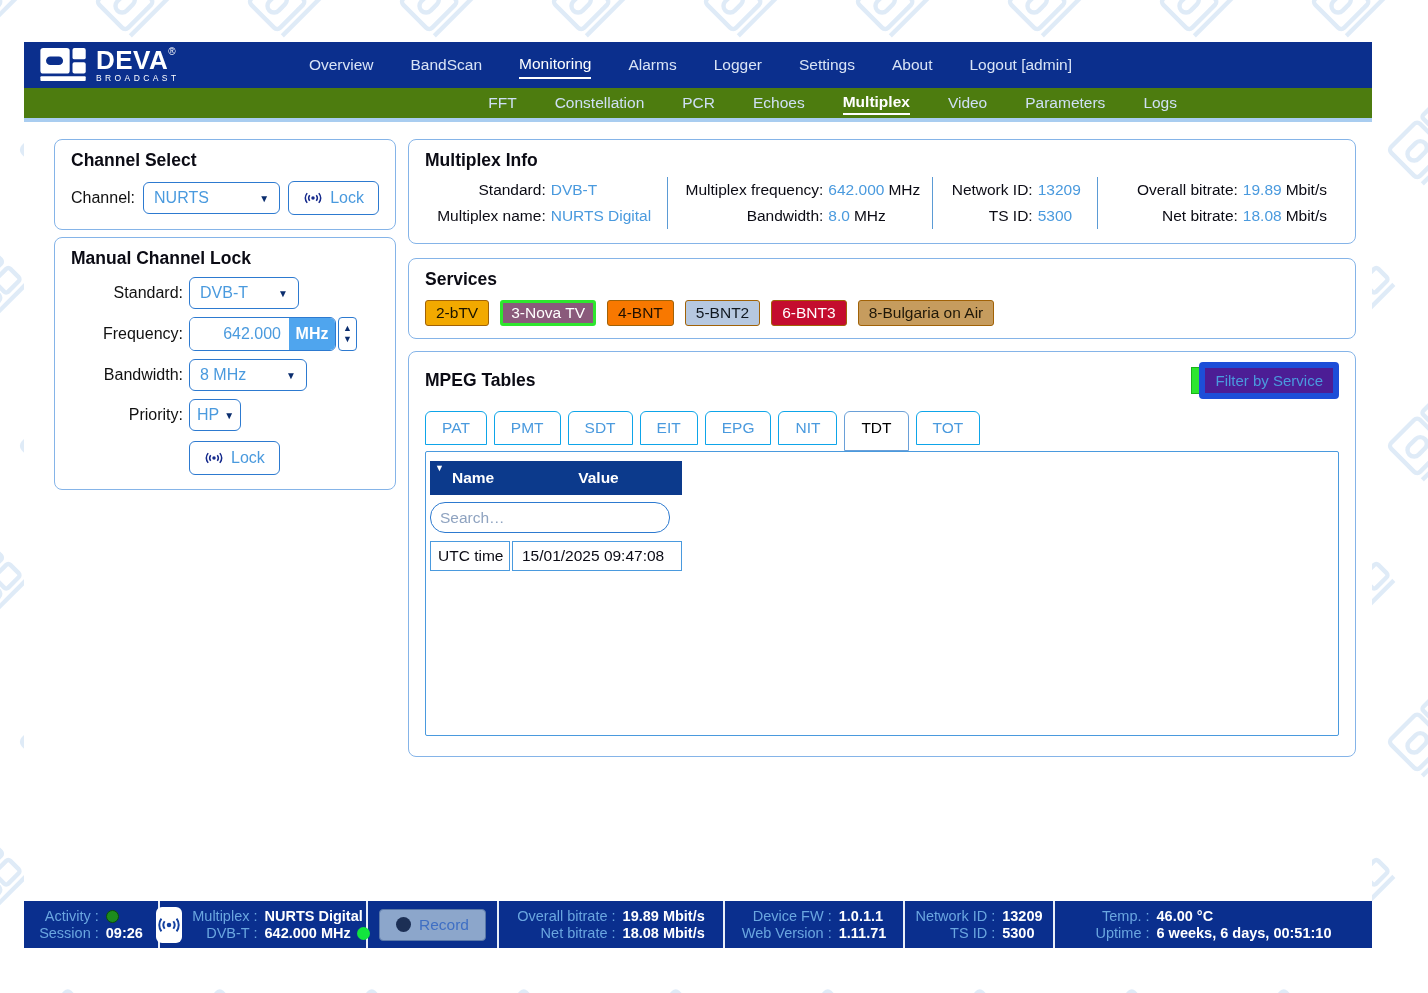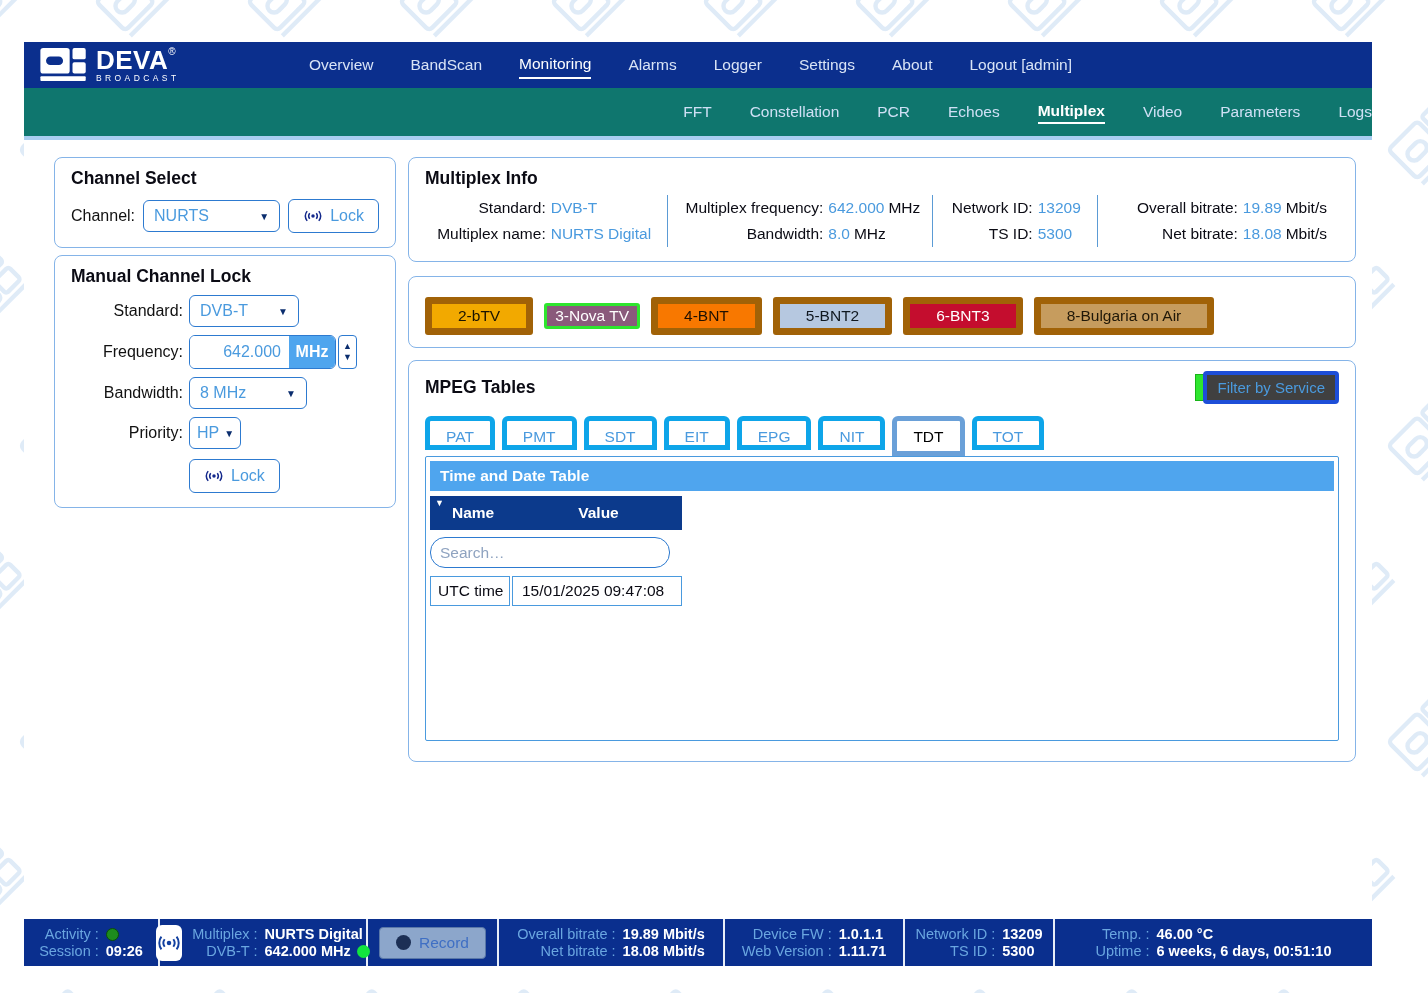--- a/index.html
+++ b/index.html
@@ -18,22 +18,22 @@
   .logo{display:flex;align-items:center;gap:8px;}
   .logo-text{display:flex;flex-direction:column;line-height:1;}
   .logo-name{color:#fff;font-weight:bold;font-size:26px;letter-spacing:.5px;}
   .logo-reg{font-size:10px;vertical-align:top;font-weight:normal;}
   .logo-sub{color:#fff;font-size:8.5px;letter-spacing:3.4px;margin-top:1px;}
   .nav{display:flex;gap:37px;margin-left:auto;padding-right:300px;align-items:center;}
   .nav-item{color:#d9e4f6;font-size:15.5px;cursor:pointer;padding:4px 0;}
   .nav-item.active{border-bottom:2px solid #fff;color:#fff;}
 
   
-  .subnav{height:48px;background:#0f766e;display:flex;align-items:center;justify-content:flex-end;
-    gap:38px;}
+  .subnav{height:30px;background:#4d7c0f;display:flex;align-items:center;justify-content:flex-end;
+    gap:38px;padding-right:195px;}
   .subnav-item{color:#cfe0f5;font-size:15.5px;cursor:pointer;padding:2px 0;}
   .subnav-item.active{color:#fff;font-weight:bold;border-bottom:2px solid #fff;}
   .subnav-edge{height:4px;background:#a9cdf0;}
 
   
   .main{height:779px;background:#fff;display:flex;padding-top:17px;}
   .left-col{width:342px;margin-left:30px;flex-shrink:0;}
   .right-col{flex:1;margin-left:12px;margin-right:16px;}
 
   .panel{background:#fff;border:1px solid #85b4e8;border-radius:8px;padding:10px 16px 14px;}
@@ -73,32 +73,32 @@
   .mi-c1{width:26.5%;}.mi-c2{width:29%;}.mi-c3{width:18%;}.mi-c4{width:26.5%;}
   .mi-table{display:table;margin-left:auto;border-collapse:collapse;}
   .mi-tr{display:table-row;}
   .mi-td{display:table-cell;font-size:15.5px;line-height:26px;white-space:nowrap;}
   .mi-lbl{text-align:right;color:#0b0b14;padding-right:5px;}
   .mi-val{color:#4a9ade;}
   .mi-unit{color:#0b0b14;padding-left:4px;}
 
   
   .svc-row{display:flex;margin-top:10px;gap:11px;align-items:center;}
-  .badge{font-size:15.5px;padding:3px 26px;border:7px solid #a16207;border-radius:3px;cursor:pointer;
+  .badge{font-size:15.5px;padding:3px 10px;border:1px solid #a16207;border-radius:3px;cursor:pointer;
     white-space:nowrap;}
   .badge.selected{border-width:3px;padding:1px 8px;}
 
   
   .panel-head{display:flex;justify-content:space-between;align-items:center;}
   .filter-wrap{display:flex;align-items:center;}
   .filter-indicator{width:9px;height:27px;background:#2ee62e;margin-right:-1px;border:1px solid #18b418;}
-  .filter-btn{border:4px solid #1d4ed8;border-radius:4px;background:#404040;color:#4a9ade;font-size:15px;
+  .filter-btn{border:6px solid #1d4ed8;border-radius:4px;background:#4c1d95;color:#4a9ade;font-size:15px;
     padding:4px 10px;cursor:pointer;}
   .tabs{display:flex;gap:7px;margin-top:12px;align-items:flex-start;height:40px;}
-  .tab{height:34px;padding:7px 16px;border:5px solid #0ea5e9;border-radius:6px 6px 0 0;color:#4a9ade;
+  .tab{height:34px;padding:7px 16px;border:1px solid #0ea5e9;border-radius:6px 6px 0 0;color:#4a9ade;
     font-size:15.5px;background:#fff;cursor:pointer;}
   .tab.active{height:40px;color:#000;border-color:#6aa0d8;}
   .tbl-box{border:1px solid #4a9ade;height:285px;border-radius:2px;padding:4px;background:#fff;}
   .tbl-bar{height:30px;background:#4fa5ee;color:#fff;font-weight:bold;font-size:15.5px;line-height:30px;
     padding-left:10px;}
   .tbl-head{margin-top:5px;width:252px;height:34px;background:#0c3a8c;display:flex;align-items:center;
     position:relative;cursor:pointer;}
   .sort-tri{position:absolute;top:2px;left:5px;color:#fff;font-size:9px;}
   .th-name{color:#fff;font-weight:bold;font-size:15.5px;margin-left:22px;}
   .th-value{color:#fff;font-weight:bold;font-size:15.5px;margin-left:84px;}
@@ -872,20 +872,21 @@
               <div class="mi-tr">
                   <span class="mi-td mi-lbl">Net bitrate:</span>
                   <span class="mi-td"><span class="mi-val">18.08</span><span class="mi-unit">Mbit/s</span></span>
                 </div>
             </div>
           </div>
         </div>
       </div>
 
       <div class="panel" style="margin-top:14px;padding-bottom:12px;">
+        <div class="panel-title">Services</div>
         <div class="svc-row">
           <span class="badge" style="background-color: rgb(242, 169, 0); color: rgb(26, 20, 0);">2-bTV</span>
           <span class="badge selected" style="background-color: rgb(138, 90, 123); color: rgb(255, 255, 255); border-color: rgb(46, 230, 46);">3-Nova TV</span>
           <span class="badge" style="background-color: rgb(248, 120, 0); color: rgb(32, 16, 0);">4-BNT</span>
           <span class="badge" style="background-color: rgb(182, 200, 224); color: rgb(16, 24, 32);">5-BNT2</span>
           <span class="badge" style="background-color: rgb(196, 13, 46); color: rgb(255, 255, 255);">6-BNT3</span>
           <span class="badge" style="background-color: rgb(198, 156, 94); color: rgb(32, 24, 8);">8-Bulgaria on Air</span>
         </div>
       </div>
 
@@ -903,21 +904,20 @@
           <span class="tab">PMT</span>
           <span class="tab">SDT</span>
           <span class="tab">EIT</span>
           <span class="tab">EPG</span>
           <span class="tab">NIT</span>
           <span class="tab active">TDT</span>
           <span class="tab">TOT</span>
         </div>
 
         <div class="tbl-box">
-          <div class="tbl-bar">Time and Date Table</div>
           <div class="tbl-head">
             <span class="sort-tri">▼</span>
             <span class="th-name">Name</span>
             <span class="th-value">Value</span>
           </div>
           <input class="search-input" type="text" placeholder="Search…" style="">
           <div class="data-row">
             <span class="cell cell-name">UTC time</span>
             <span class="cell cell-value">15/01/2025 09:47:08</span>
           </div>

